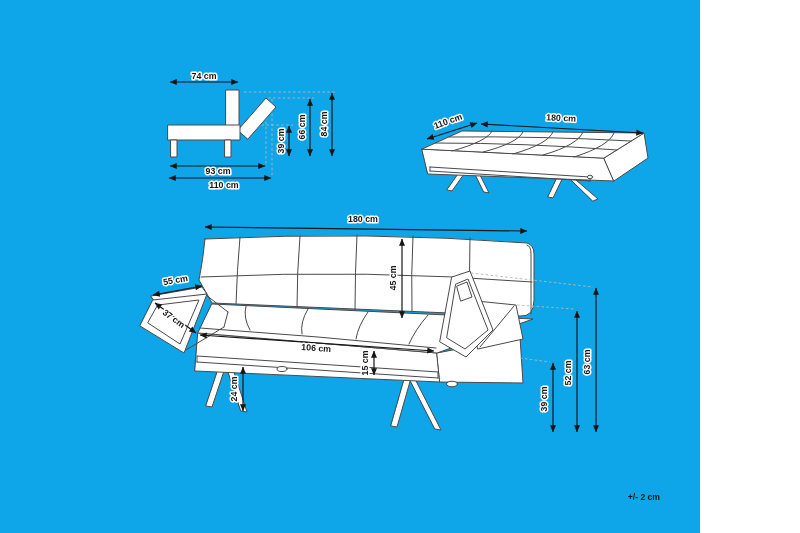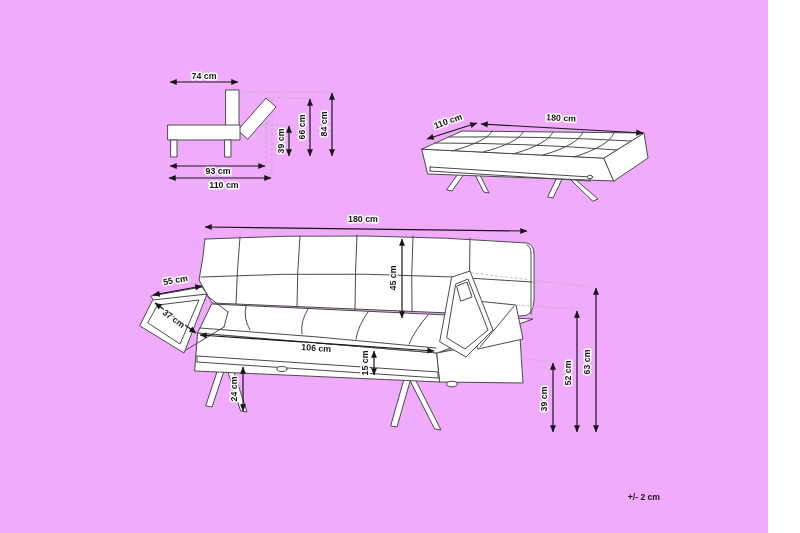--- a/index.html
+++ b/index.html
@@ -1,19 +1,19 @@
 <!DOCTYPE html>
 <html><head>
 <meta charset="utf-8">
 <style>
   html,body{margin:0;padding:0;background:#fff;}
   .canvas{
     position:relative;
-    width:768px;height:533px;
-    background:#f0abfc;
+    width:700px;height:533px;
+    background:#0ea5e9;
     font-family:"Liberation Sans",sans-serif;
     overflow:hidden;
   }
   svg{display:block;}
   .furn{stroke:#4a4a4a;stroke-width:1;fill:#ffffff;stroke-linejoin:round;stroke-linecap:round;}
   .furn-line{stroke:#4a4a4a;stroke-width:1;fill:none;stroke-linejoin:round;stroke-linecap:round;}
   .guide{stroke:#b4b4b4;stroke-width:0.9;fill:none;stroke-dasharray:2.6 2.3;}
   .dim{stroke:#161616;stroke-width:1.2;fill:none;}
   .dim-label{
     font:bold 8.8px "Liberation Sans",sans-serif;

